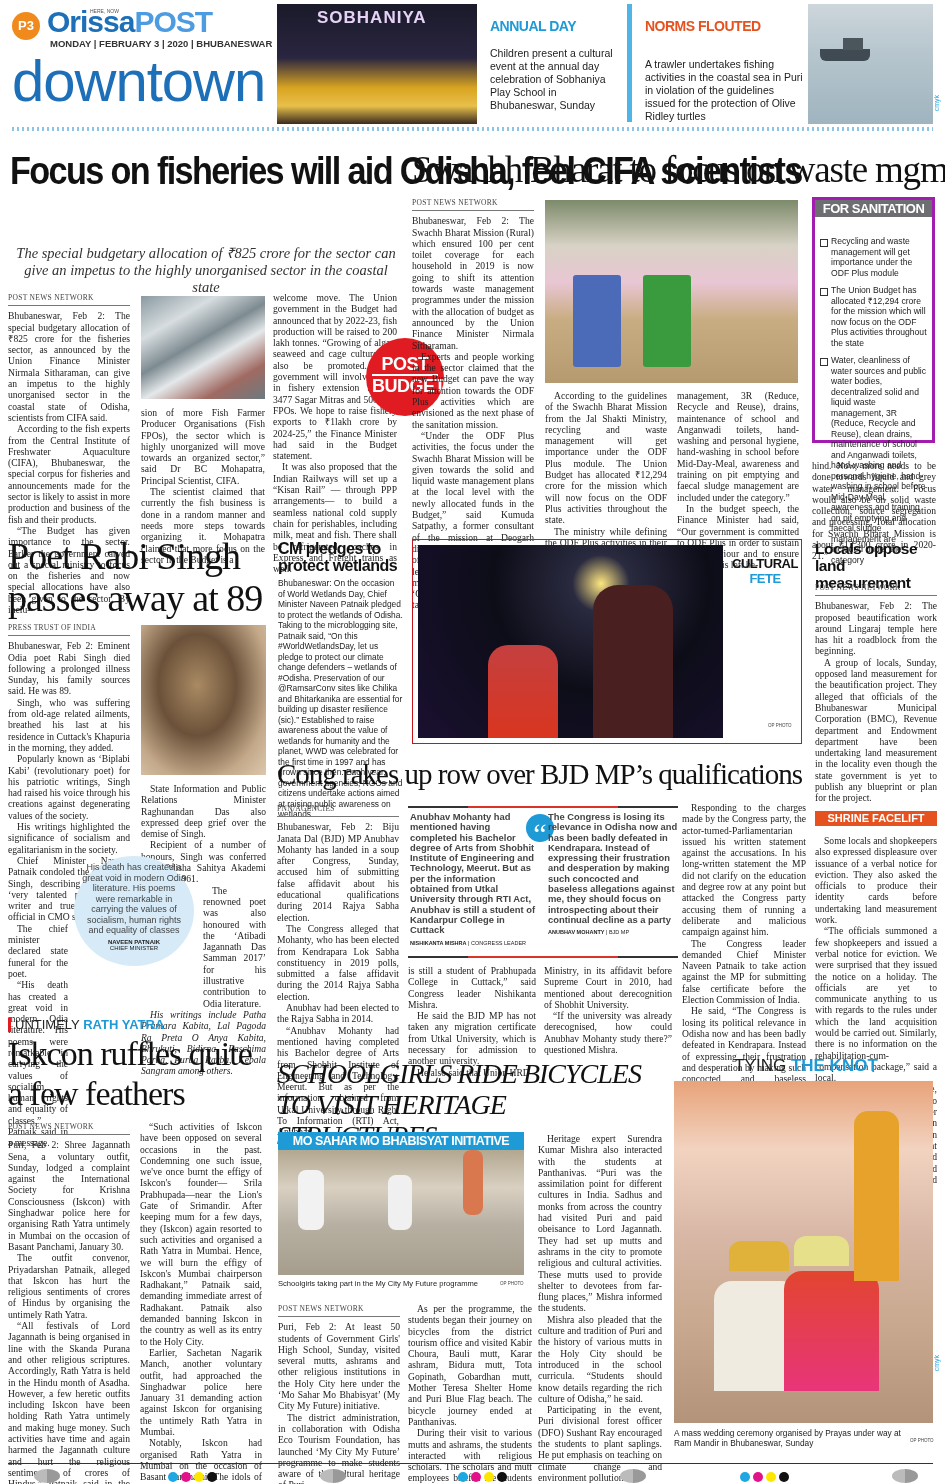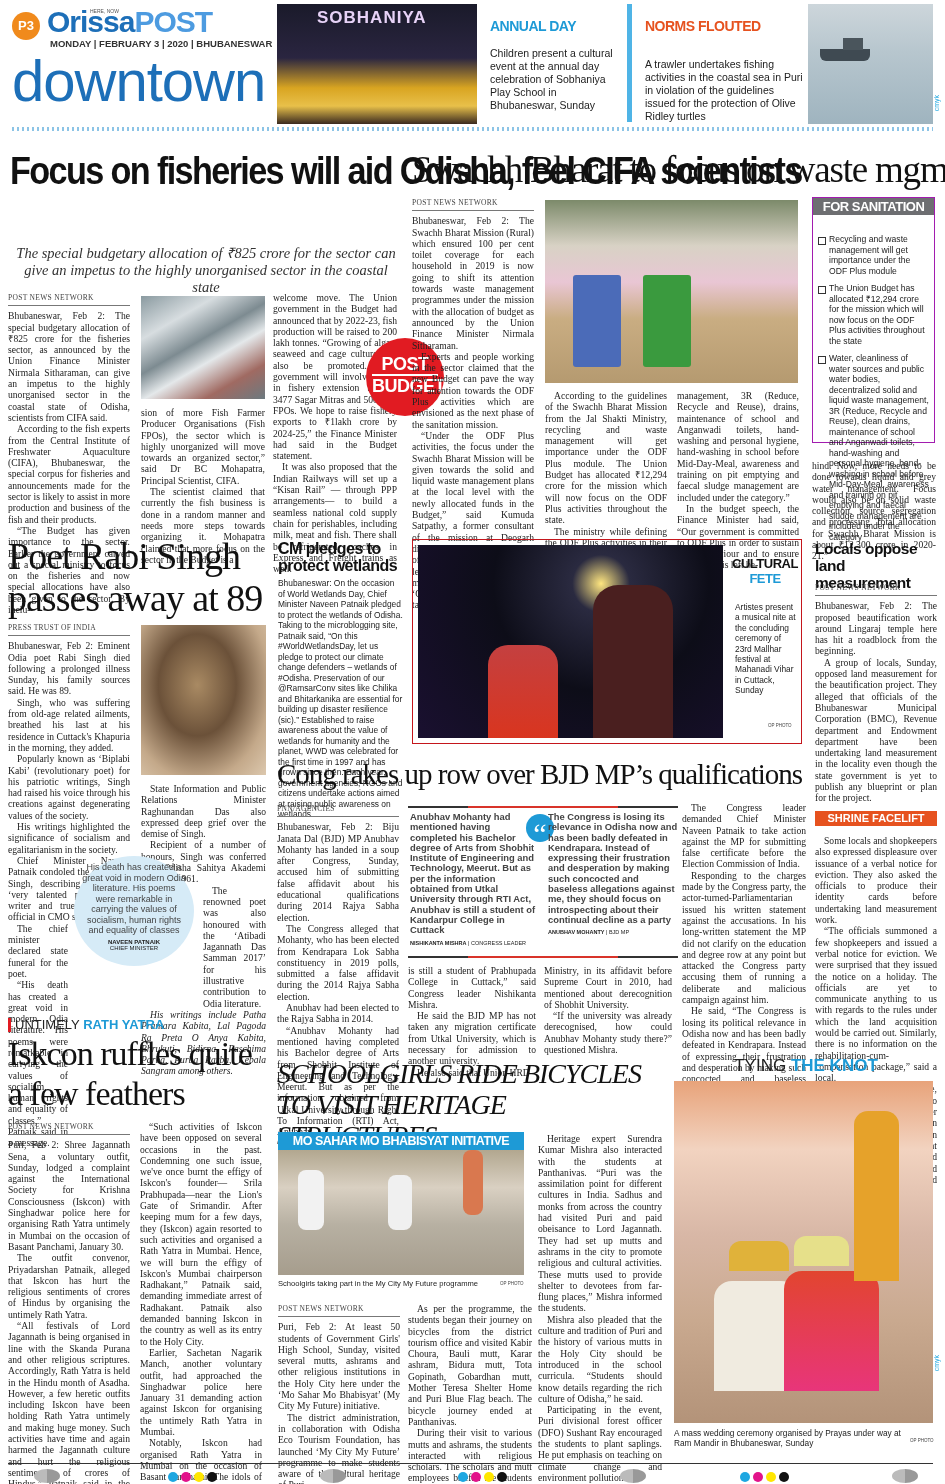--- a/index.html
+++ b/index.html
@@ -92,21 +92,21 @@
   <div class="abs" style="left:98px;top:75px;width:48px;height:92px;background:#3a9a3e;border-radius:3px"></div>
 </div>
 <div class="abs body" style="left:545px;top:390px;width:122px">
   <p>According to the guidelines of the Swachh Bharat Mission from the Jal Shakti Ministry, recycling and waste management will get importance under the ODF Plus module. The Union Budget has allocated ₹12,294 crore for the mission which will now focus on the ODF Plus activities throughout the state.</p>
   <p>The ministry while defining the ODF Plus activities in their norms said, “Water, cleanliness of water sources and public water bodies, decentralized solid and liquid waste</p>
 </div>
 <div class="abs body" style="left:677px;top:390px;width:122px">
   <p class="first">management, 3R (Reduce, Recycle and Reuse), drains, maintenance of school and Anganwadi toilets, hand-washing and personal hygiene, hand-washing in school before Mid-Day-Meal, awareness and training on pit emptying and faecal sludge management are included under the category.”</p>
   <p>In the budget speech, the Finance Minister had said, “Our government is committed to ODF Plus in order to sustain ODF behaviour and to ensure that no one is left be-</p>
 </div>
-<div class="abs" style="left:812px;top:197px;width:123px;height:246px;border:1px solid #a21caf">
+<div class="abs" style="left:812px;top:197px;width:123px;height:246px;border:3px solid #a21caf">
   <div class="cond" style="background:#6d6e71;color:#fff;font-size:13px;text-align:center;padding:1px 0">FOR SANITATION</div>
   <div class="sans" style="font-size:8.6px;line-height:10.5px;padding:19px 4px;color:#222">
     <div class="bullet">Recycling and waste management will get importance under the ODF Plus module</div>
     <div class="bullet">The Union Budget has allocated ₹12,294 crore for the mission which will now focus on the ODF Plus activities throughout the state</div>
     <div class="bullet">Water, cleanliness of water sources and public water bodies, decentralized solid and liquid waste management, 3R (Reduce, Recycle and Reuse), clean drains, maintenance of school and Anganwadi toilets, hand-washing and personal hygiene, hand-washing in school before Mid-Day-Meal, awareness and training on pit emptying and faecal sludge management are included under the category</div>
   </div>
 </div>
 <div class="abs body" style="left:812px;top:460px;width:124px">
   <p class="first">hind. Now, more needs to be done towards liquid and grey water management. Focus would also be on solid waste collection, source segregation and processing. Total allocation for Swachh Bharat Mission is about ₹12,300 crore in 2020-21.”</p>
 </div>
@@ -144,21 +144,20 @@
 
 <div class="abs" style="left:412px;top:539px;width:390px;height:205px;border:1px solid #c4161c">
   <div class="abs photo" style="left:5px;top:5px;width:305px;height:193px;background:radial-gradient(circle at 60% 20%,#ffe680 0%,#2a2a40 12%,#0d0d18 45%,#1a1030 100%)">
     <div class="abs" style="left:70px;top:100px;width:70px;height:93px;background:linear-gradient(180deg,#c44040,#d9351f);border-radius:20px 20px 0 0"></div>
     <div class="abs" style="left:175px;top:40px;width:80px;height:153px;background:#4a1f1f;border-radius:25px 25px 0 0"></div>
   </div>
   <div class="abs sans" style="left:318px;top:16px;width:68px;text-align:center">
     <div class="cond" style="font-size:13px;color:#111">CULTURAL</div>
     <div class="cond" style="font-size:13px;color:#1e9ad6">FETE</div>
   </div>
-  <div class="abs sans" style="left:322px;top:62px;width:64px;font-size:8.4px;line-height:10.4px;color:#222">Artistes present a musical nite at the concluding ceremony of 23rd Mallhar festival at Mahanadi Vihar in Cuttack, Sunday</div>
   <div class="abs sans" style="left:355px;top:183px;font-size:4.5px;color:#444">OP PHOTO</div>
 </div>
 
 <div class="abs" style="left:815px;top:540px;width:122px">
   <h2 class="cond" style="font-size:15.5px;line-height:17px;color:#111">Locals oppose land measurement</h2>
 </div>
 <div class="abs body" style="left:815px;top:582px;width:122px">
   <div class="byline">POST NEWS NETWORK</div>
   <p class="first">Bhubaneswar, Feb 2: The proposed beautification work around Lingaraj temple here has hit a roadblock from the beginning.</p>
   <p>A group of locals, Sunday, opposed land measurement for the beautification project. They alleged that officials of the Bhubaneswar Municipal Corporation (BMC), Revenue department and Endowment department have been undertaking land measurement in the locality even though the state government is yet to publish any blueprint or plan for the project.</p>
@@ -194,22 +193,22 @@
 <div class="abs body" style="left:408px;top:965px;width:128px">
   <p class="first">is still a student of Prabhupada College in Cuttack,” said Congress leader Nishikanta Mishra.</p>
   <p>He said the BJD MP has not taken any migration certificate from Utkal University, which is necessary for admission to another university.</p>
   <p>He also said that Union HRD</p>
 </div>
 <div class="abs body" style="left:544px;top:965px;width:128px">
   <p class="first">Ministry, in its affidavit before Supreme Court in 2010, had mentioned about derecognition of Shobhit University.</p>
   <p>“If the university was already derecognised, how could Anubhav Mohanty study there?” questioned Mishra.</p>
 </div>
 <div class="abs body" style="left:682px;top:802px;width:124px">
+  <p>Responding to the charges made by the Congress party, the actor-turned-Parliamentarian issued his written statement against the accusations. In his long-written statement the MP did not clarify on the education and degree row at any point but attacked the Congress party accusing them of running a deliberate and malicious campaign against him.</p>
   <p>The Congress leader demanded Chief Minister Naveen Patnaik to take action against the MP for submitting false certificate before the Election Commission of India.</p>
-  <p>Responding to the charges made by the Congress party, the actor-turned-Parliamentarian issued his written statement against the accusations. In his long-written statement the MP did not clarify on the education and degree row at any point but attacked the Congress party accusing them of running a deliberate and malicious campaign against him.</p>
   <p>He said, “The Congress is losing its political relevance in Odisha now and has been badly defeated in Kendrapara. Instead of expressing their frustration and desperation by making such concocted and baseless allegations against me, they should focus on introspecting about their continual decline as a party.”</p>
 </div>
 
 <div class="abs" style="left:8px;top:1018px;width:262px">
   <div class="sans" style="font-size:13px;border-left:3px solid #e11b22;padding-left:4px;line-height:14px">
     <span>UNTIMELY</span> <b style="color:#1e9ad6">RATH YATRA</b>
   </div>
   <h1 style="font-size:34px;line-height:40px;font-weight:normal;color:#111;letter-spacing:-1px;margin-top:2px">Iskcon ruffles quite a few feathers</h1>
 </div>
 <div class="abs body" style="left:8px;top:1121px;width:122px">

